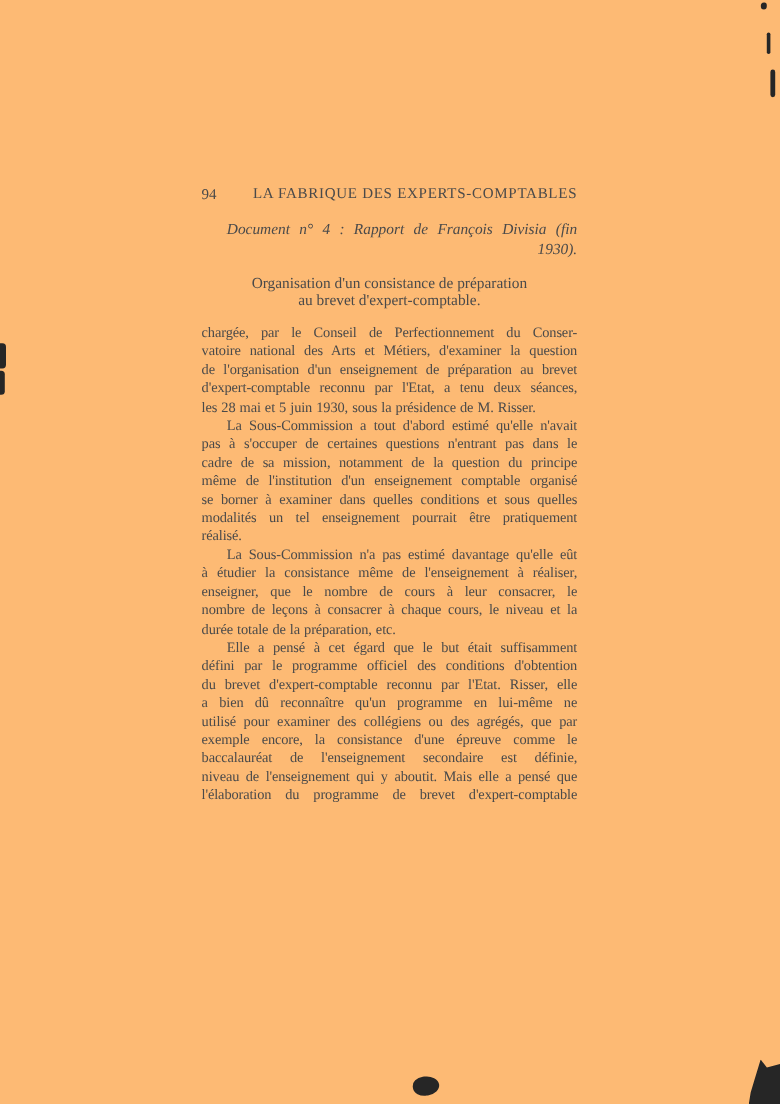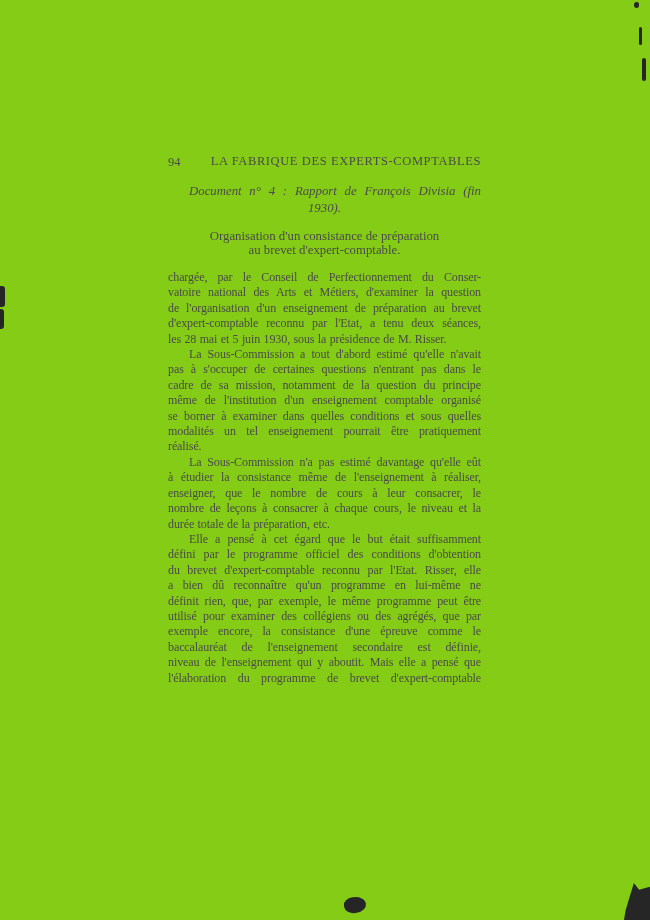--- a/index.html
+++ b/index.html
@@ -1,37 +1,37 @@
 <!DOCTYPE html>
 <html><head>
 <meta charset="utf-8">
 <style>
   html,body{margin:0;padding:0;background:#e8e8e8;}
   .page{
     position:relative;
     width:650px;height:920px;
-    background:#84cc16;
+    background:#fdba74;
     overflow:hidden;
     font-family:"Liberation Serif", serif;
     color:#4a4a4a;
   }
   
   .running-header{
     position:absolute;top:154px;left:168px;width:313px;height:16px;
     font-size:12.5px;letter-spacing:0.6px;line-height:14px;
   }
   .page-number{position:absolute;left:0;top:1px;letter-spacing:0;}
   .running-title{display:block;text-align:right;padding-left:14px;white-space:nowrap;}
   
   .doc-caption{
     position:absolute;top:183px;left:168px;width:313px;
     font-style:italic;font-size:12.8px;line-height:16.5px;
   }
   .doc-caption .cap-line1{text-align:justify;text-align-last:justify;text-indent:21px;height:16.5px;overflow:hidden;white-space:normal;}
-  .doc-caption .cap-line2{text-align:center;height:16.5px;overflow:hidden;}
+  .doc-caption .cap-line2{text-align:right;height:16.5px;overflow:hidden;}
   
   .section-heading{
     position:absolute;top:229px;left:168px;width:313px;
     font-size:12.8px;line-height:14.2px;text-align:center;
   }
   
   .body-block{
     position:absolute;top:270px;left:168px;width:313px;
     font-size:12px;line-height:15.42px;letter-spacing:-0.1px;
     word-spacing:0.5px;
@@ -94,21 +94,20 @@
     <div class="line indent">La Sous-Commission n'a pas estimé davantage qu'elle eût</div>
     <div class="line">à étudier la consistance même de l'enseignement à réaliser,</div>
     <div class="line">enseigner, que le nombre de cours à leur consacrer, le</div>
     <div class="line">nombre de leçons à consacrer à chaque cours, le niveau et la</div>
     <div class="line last">durée totale de la préparation, etc.</div>
 
     <div class="line indent">Elle a pensé à cet égard que le but était suffisamment</div>
     <div class="line">défini par le programme officiel des conditions d'obtention</div>
     <div class="line">du brevet d'expert-comptable reconnu par l'Etat. Risser, elle</div>
     <div class="line">a bien dû reconnaître qu'un programme en lui-même ne</div>
-    <div class="line">définit rien, que, par exemple, le même programme peut être</div>
     <div class="line">utilisé pour examiner des collégiens ou des agrégés, que par</div>
     <div class="line">exemple encore, la consistance d'une épreuve comme le</div>
     <div class="line">baccalauréat de l'enseignement secondaire est définie,</div>
     <div class="line">niveau de l'enseignement qui y aboutit. Mais elle a pensé que</div>
     <div class="line">l'élaboration du programme de brevet d'expert-comptable</div>
   </div>
 
   <div class="artifact a-dot"></div>
   <div class="artifact a-rdash1"></div>
   <div class="artifact a-rdash2"></div>

